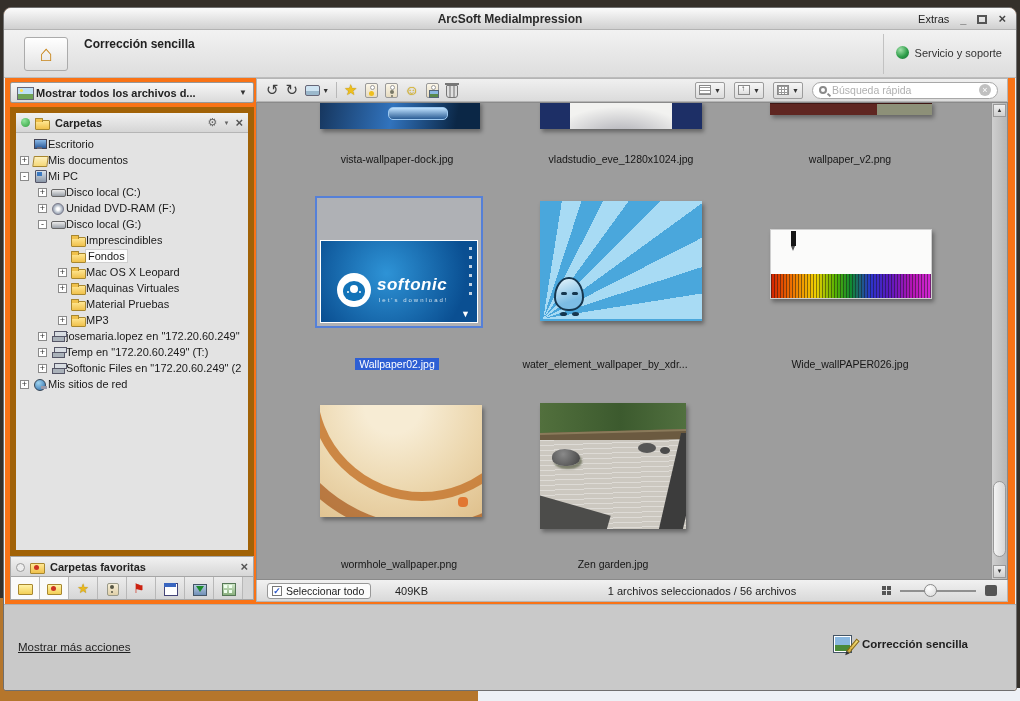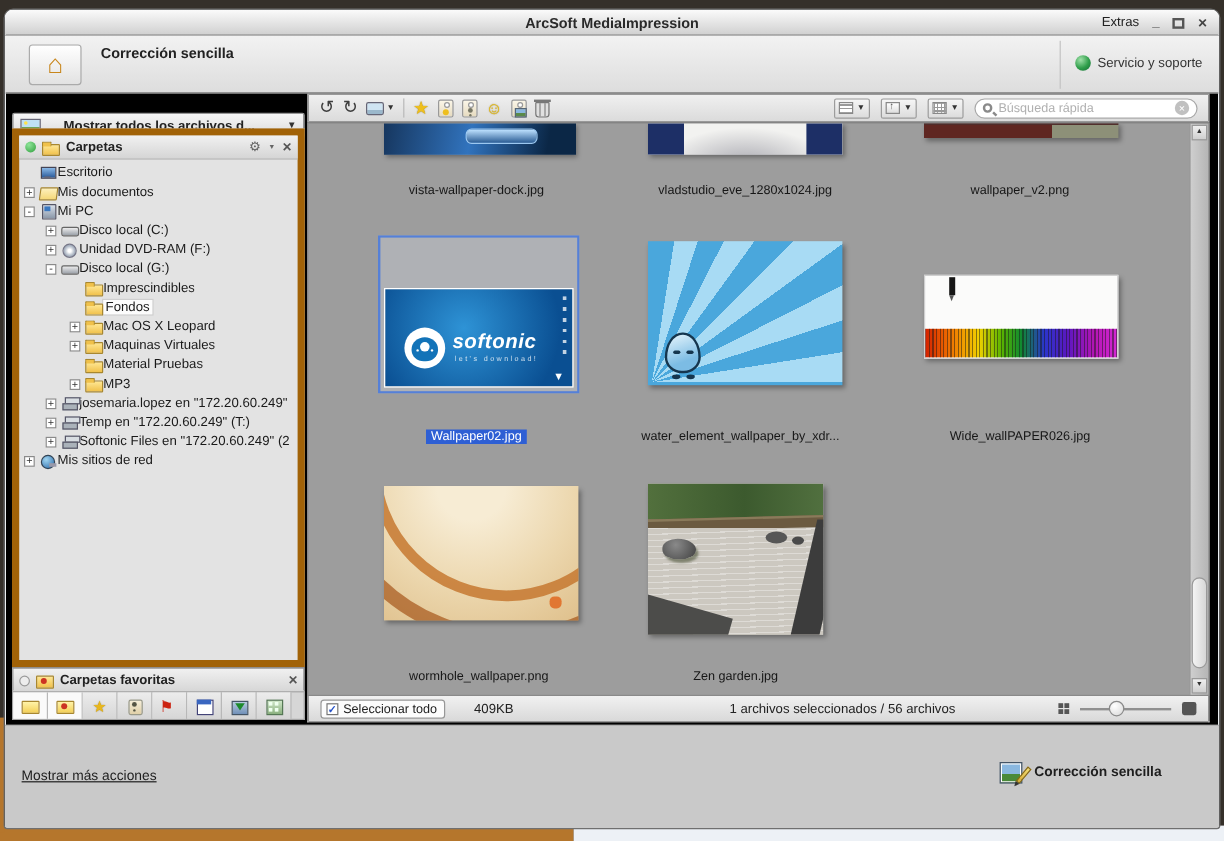--- a/index.html
+++ b/index.html
@@ -5,21 +5,21 @@
   * { box-sizing: border-box; margin: 0; padding: 0; }
   html,body { width:1020px; height:701px; }
   body { font-family:"Liberation Sans", sans-serif; position:relative; background:#35302a; overflow:hidden; }
 
   
   .desk-bl { position:absolute; left:0; top:688px; width:478px; height:13px; background:#b5762c; }
   .desk-br { position:absolute; left:478px; top:688px; width:542px; height:13px; background:#edf1f6; }
   .desk-l  { position:absolute; left:0; top:598px; width:4px; height:96px; background:#b5762c; }
 
   .window { position:absolute; left:3px; top:7px; width:1014px; height:684px;
-            background:#000000; border:1px solid #6f6f6f; border-radius:8px 8px 3px 3px;
+            background:#f97316; border:1px solid #6f6f6f; border-radius:8px 8px 3px 3px;
             overflow:hidden; box-shadow: inset 0 0 0 1px #eceff2; padding-left: 45px; }
 
   
   .titlebar { position:absolute; left:0; top:0; right:0; height:22px;
               background:linear-gradient(#fbfbfb,#d0d0d0); border-bottom:1px solid #b3b3b3; }
   .win-title { display:block; text-align:center; line-height:22px; font-size:12px; font-weight:bold; color:#2a2a2a; }
   .tb-right { position:absolute; right:10px; top:0; height:22px; display:flex; align-items:center; gap:11px; }
   .menu-extras { font-size:11px; color:#222; cursor:default; }
   .wb { font-size:11px; font-weight:bold; color:#444; line-height:10px; cursor:default; }
   .wb-max { width:10px; height:9px; border:2px solid #555; display:inline-block; }
@@ -33,21 +33,21 @@
   .mode-title { position:absolute; left:80px; top:7px; font-size:12px; font-weight:bold; color:#222; }
   .mode-sub { position:absolute; left:80px; top:24px; font-size:10.5px; color:#454545; }
   .hdr-sep { position:absolute; right:132px; top:4px; width:1px; height:40px; background:#c2c2c2; }
   .support { position:absolute; right:14px; top:16px; display:flex; align-items:center; gap:6px; font-size:11px; color:#333; }
   .globe { width:13px; height:13px; border-radius:50%;
            background: radial-gradient(circle at 35% 30%, #9fe0a8, #2f9e4a 55%, #136a32); flex:none; }
 
   
   .src-select { position:absolute; left:6px; top:74px; width:244px; height:21px; border:1px solid #979797;
                 border-radius:2px; background:linear-gradient(#f7f7f7,#dadada); display:flex;
-                align-items:center; gap:21px; padding:0 6px; font-size:11px; font-weight:bold; color:#222;margin-top:12px; }
+                align-items:center; gap:4px; padding:0 6px; font-size:11px; font-weight:bold; color:#222; }
   .src-caret { margin-left:auto; font-size:8px; color:#333; }
   .tic { display:inline-block; width:15px; height:12px; position:relative; flex:none; }
   .ic-photo::before { content:''; position:absolute; left:0; top:0; width:15px; height:11px;
                       border:1px solid #667; background:linear-gradient(#bfe0f5 55%, #6fa356 55%); }
   .ic-photo::after { content:''; position:absolute; left:3px; top:2px; width:3px; height:3px; border-radius:50%; background:#ffe24a; }
 
   .panel { position:absolute; left:6px; width:244px; border:6px solid #a16207; background:#e3e3e3; }
   .panel-folders { top:99px; height:449px; }
   .panel-head { height:20px; background:linear-gradient(#f1f1f1,#d5d5d5); border-bottom:1px solid #b5b5b5;
                 display:flex; align-items:center; gap:5px; padding:0 5px; font-size:11px; font-weight:bold; color:#222; }
@@ -178,21 +178,21 @@
              white-space:nowrap; overflow:hidden; }
   .caption .hl { background:#2e5fd4; color:#fff; padding:1px 4px; }
 
   .t1 { left:63px;  top:-2px; width:160px; height:28px; }
   .t2 { left:283px; top:-2px; width:162px; height:28px; }
   .t3 { left:513px; top:-2px; width:162px; height:14px; }
   .c1 { left:40px;  top:50px; }  .c2 { left:254px; top:50px; width:220px; }  .c3 { left:493px; top:50px; }
   .t4 { left:58px;  top:93px; width:168px; height:132px; box-shadow:none; }
   .t5 { left:283px; top:98px; width:162px; height:120px; }
   .t6 { left:513px; top:126px; width:162px; height:70px; }
-  .c4 { left:40px;  top:255px; } .c5 { left:248px; top:255px; width:224px; } .c6 { left:493px; top:255px; }
+  .c4 { left:40px;  top:255px; } .c5 { left:236px; top:255px; width:224px; } .c6 { left:493px; top:255px; }
   .t7 { left:63px;  top:302px; width:162px; height:112px; }
   .t8 { left:283px; top:300px; width:146px; height:126px; }
   .c7 { left:42px;  top:455px; } .c8 { left:256px; top:455px; }
 
   .selframe { position:absolute; inset:0; border:2px solid #5580d8; padding:2px; background:rgba(230,238,255,.25);
               box-shadow:2px 3px 4px rgba(0,0,0,.35); }
   .selframe .art { position:absolute; inset:3px; border:1px solid #fff; }
 
   .art { position:absolute; inset:0; }
   .art-vista { background:linear-gradient(100deg,#16365e,#3173bd 45%,#0b2746 85%); }

